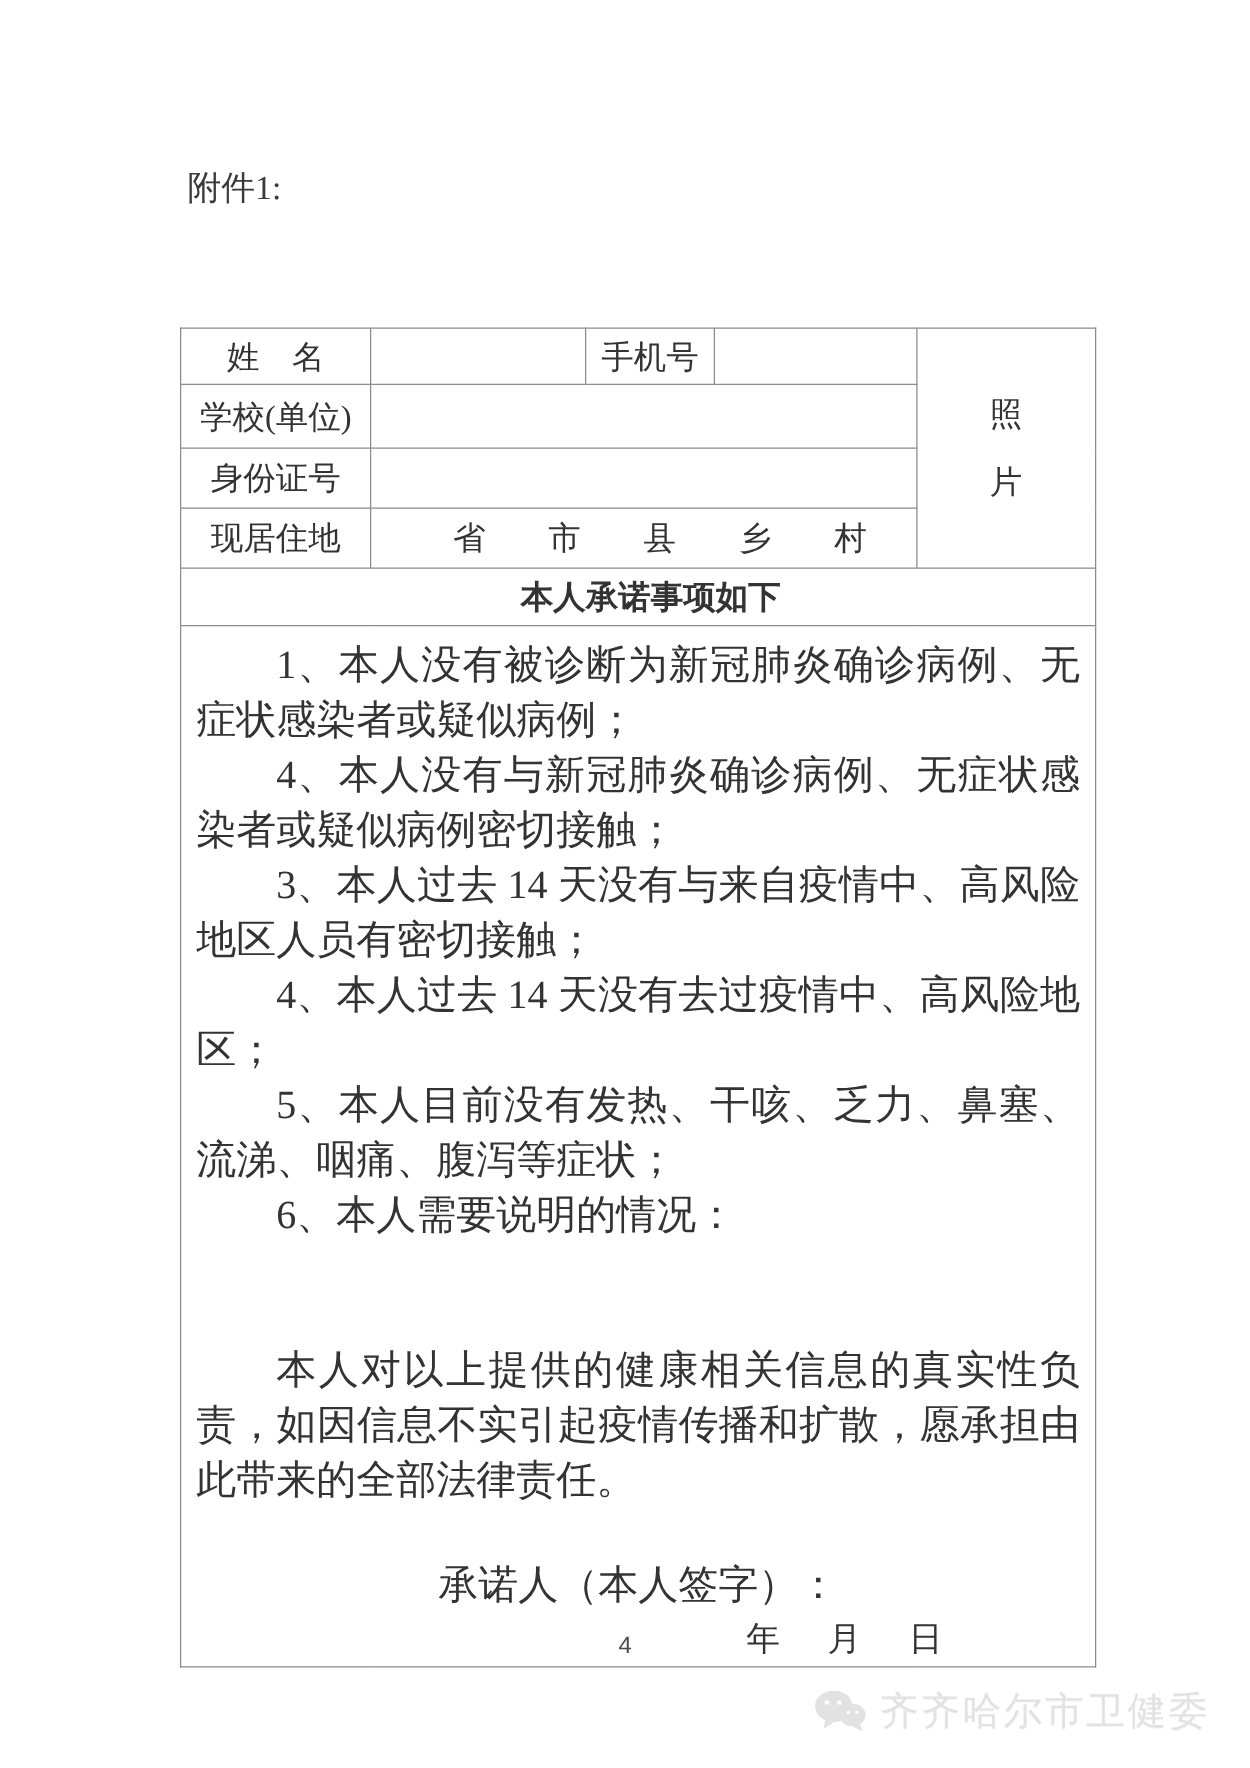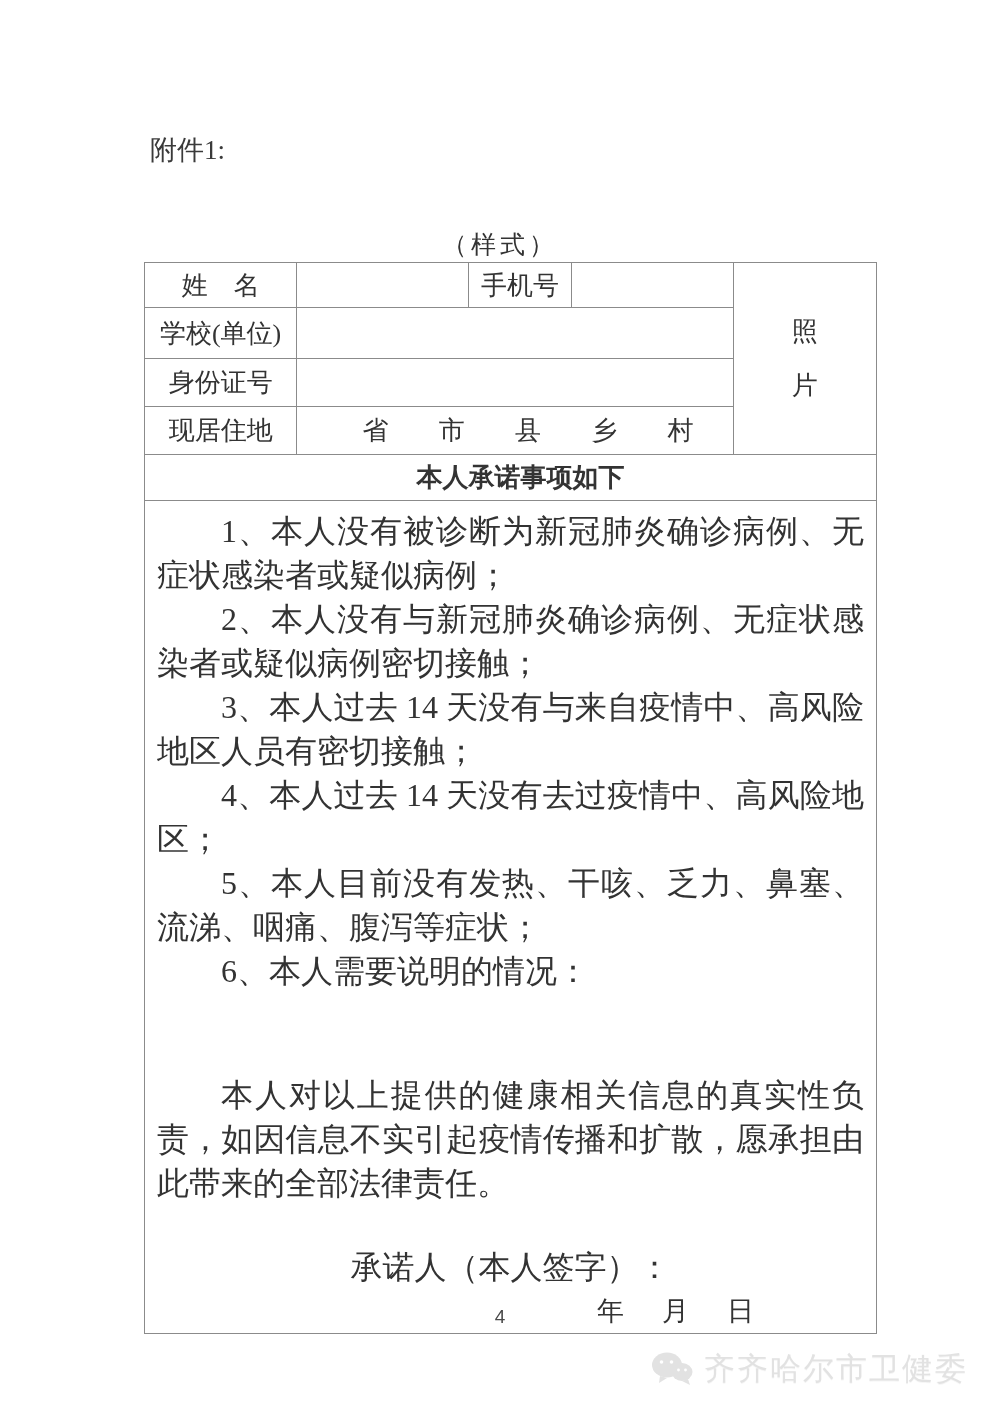--- a/index.html
+++ b/index.html
@@ -137,21 +137,20 @@
     user-select: none;
   }
   .wechat-icon svg { display: block; }
 </style>
 </head>
 <body>
 
 <div class="page">
 
   <div class="attachment-label">附件1:</div>
-  <div class="doc-subtitle">（样式）</div>
 
   <table class="form-table">
     <colgroup>
       <col style="width:20.8%">
         <col style="width:23.4%">
         <col style="width:14.2%">
         <col style="width:22.0%">
         <col style="width:19.6%">
     </colgroup>
     <tbody>
@@ -183,21 +182,21 @@
             <span>村</span>
           </div>
         </td>
       </tr>
       <tr class="row-header">
         <td colspan="5" class="section-header-cell">本人承诺事项如下</td>
       </tr>
       <tr>
         <td colspan="5" class="body-cell">
           <p class="commit-item">1、本人没有被诊断为新冠肺炎确诊病例、无症状感染者或疑似病例；</p>
-          <p class="commit-item">2、本人没有与新冠肺炎确诊病例、无症状感染者或疑似病例密切接触；</p>
+          <p class="commit-item">4、本人没有与新冠肺炎确诊病例、无症状感染者或疑似病例密切接触；</p>
           <p class="commit-item">3、本人过去 14 天没有与来自疫情中、高风险地区人员有密切接触；</p>
           <p class="commit-item">4、本人过去 14 天没有去过疫情中、高风险地区；</p>
           <p class="commit-item">5、本人目前没有发热、干咳、乏力、鼻塞、流涕、咽痛、腹泻等症状；</p>
           <p class="commit-item">6、本人需要说明的情况：</p>
           <p class="declaration">本人对以上提供的健康相关信息的真实性负责，如因信息不实引起疫情传播和扩散，愿承担由此带来的全部法律责任。</p>
           <p class="signature-line">承诺人（本人签字）：</p>
           <div class="date-line">
             <span>年</span>
             <span>月</span>
             <span>日</span>

